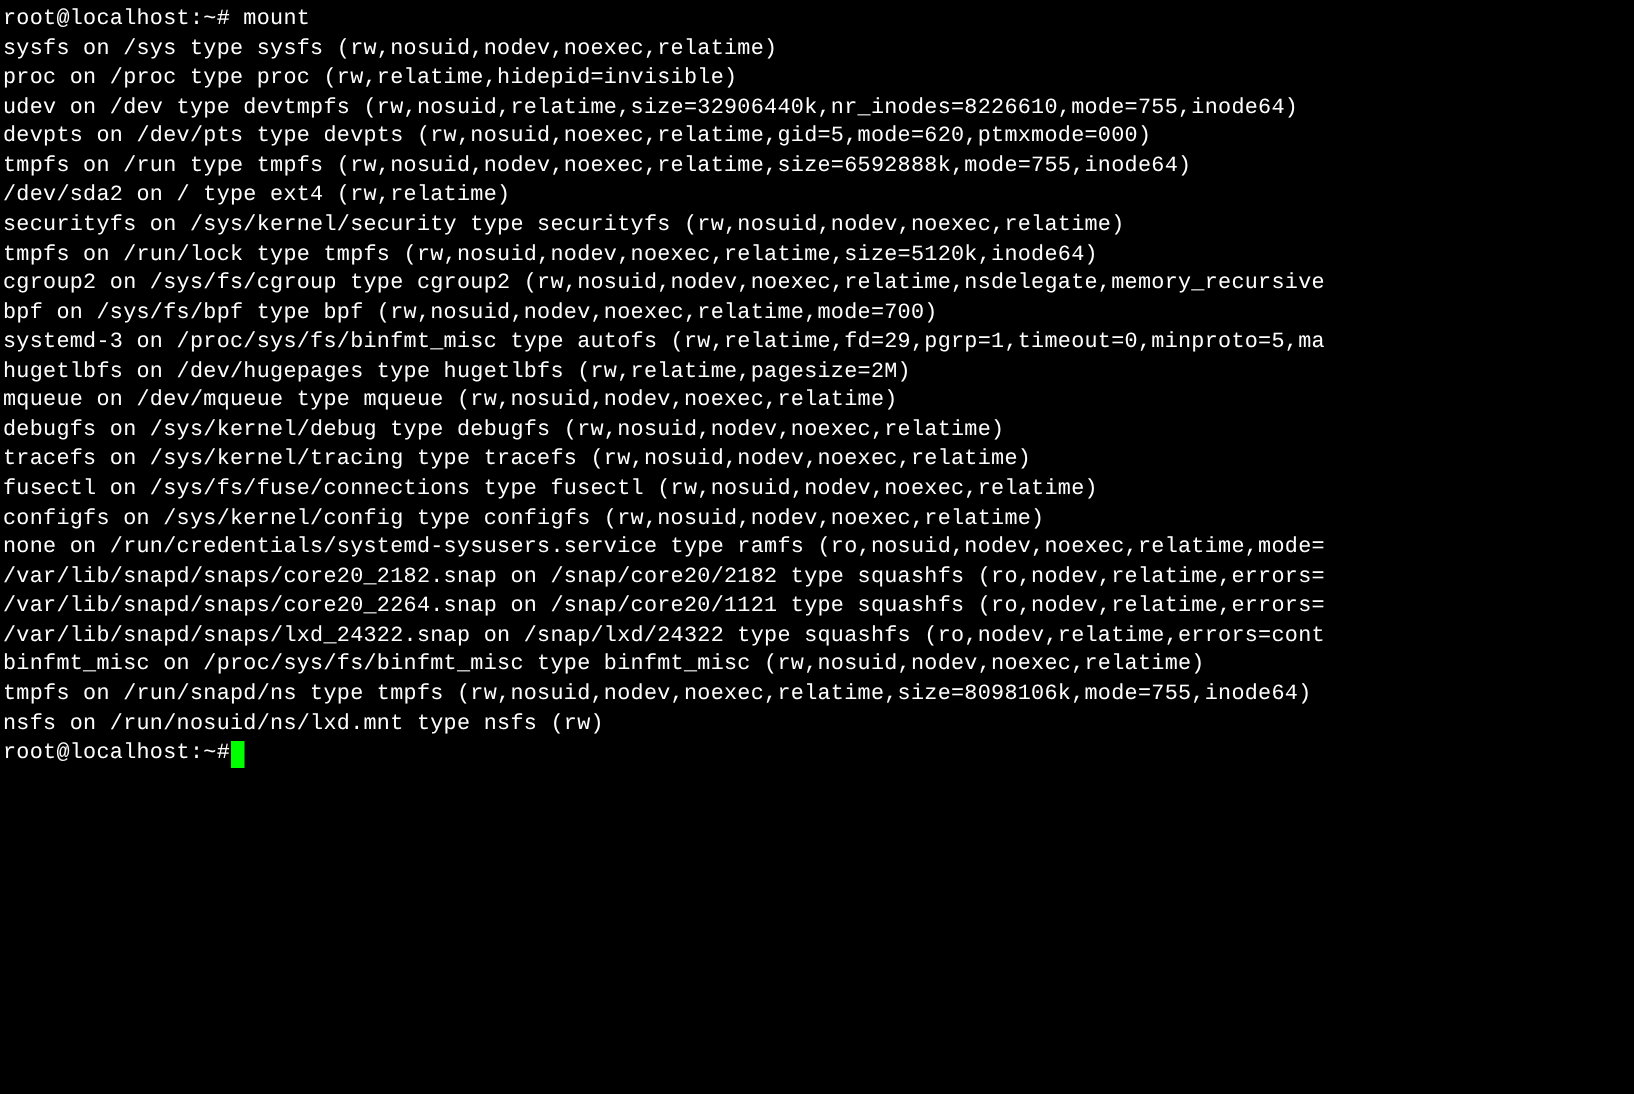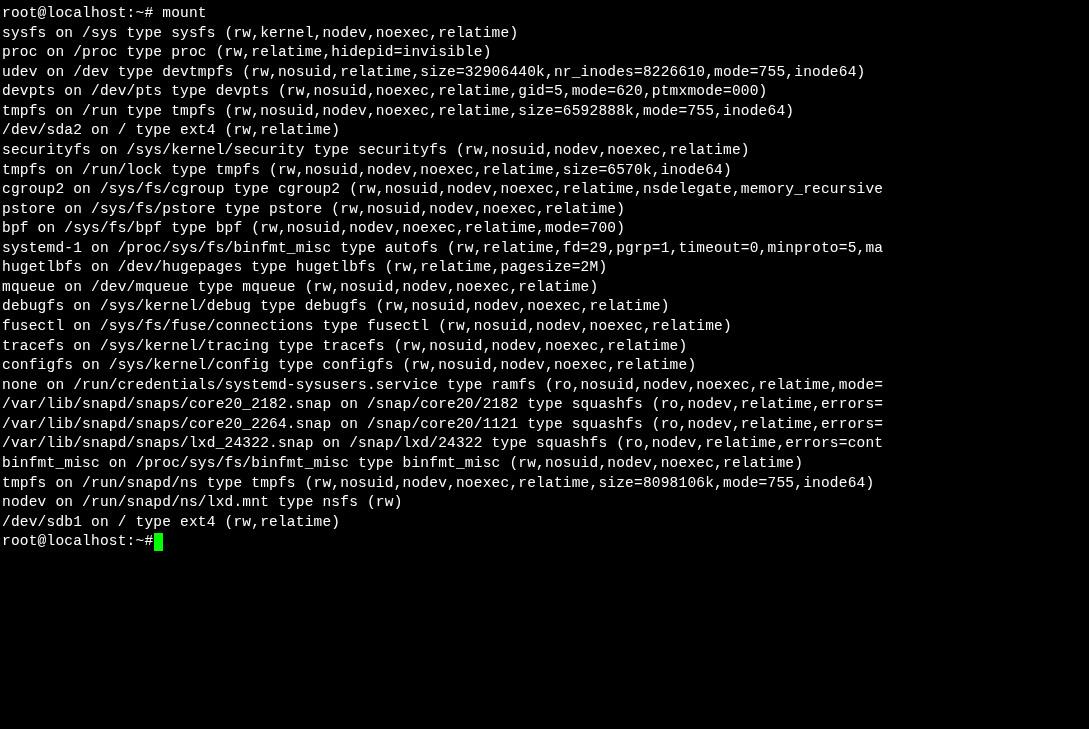--- a/index.html
+++ b/index.html
@@ -34,43 +34,41 @@
     .prompt-line {
       display: flex;
       align-items: center;
     }
   </style>
 </head>
 <body>
 
 <div>
   <div class="terminal-line"><span>root@localhost:~# </span><span>mount</span></div>
-  <div class="terminal-line">sysfs on /sys type sysfs (rw,kernel,nodev,noexec,relatime)</div>
+  <div class="terminal-line">sysfs on /sys type sysfs (rw,nosuid,nodev,noexec,relatime)</div>
   <div class="terminal-line">proc on /proc type proc (rw,relatime,hidepid=invisible)</div>
   <div class="terminal-line">udev on /dev type devtmpfs (rw,nosuid,relatime,size=32906440k,nr_inodes=8226610,mode=755,inode64)</div>
   <div class="terminal-line">devpts on /dev/pts type devpts (rw,nosuid,noexec,relatime,gid=5,mode=620,ptmxmode=000)</div>
   <div class="terminal-line">tmpfs on /run type tmpfs (rw,nosuid,nodev,noexec,relatime,size=6592888k,mode=755,inode64)</div>
   <div class="terminal-line">/dev/sda2 on / type ext4 (rw,relatime)</div>
   <div class="terminal-line">securityfs on /sys/kernel/security type securityfs (rw,nosuid,nodev,noexec,relatime)</div>
-  <div class="terminal-line">tmpfs on /run/lock type tmpfs (rw,nosuid,nodev,noexec,relatime,size=6570k,inode64)</div>
+  <div class="terminal-line">tmpfs on /run/lock type tmpfs (rw,nosuid,nodev,noexec,relatime,size=5120k,inode64)</div>
   <div class="terminal-line">cgroup2 on /sys/fs/cgroup type cgroup2 (rw,nosuid,nodev,noexec,relatime,nsdelegate,memory_recursive</div>
-  <div class="terminal-line">pstore on /sys/fs/pstore type pstore (rw,nosuid,nodev,noexec,relatime)</div>
   <div class="terminal-line">bpf on /sys/fs/bpf type bpf (rw,nosuid,nodev,noexec,relatime,mode=700)</div>
-  <div class="terminal-line">systemd-1 on /proc/sys/fs/binfmt_misc type autofs (rw,relatime,fd=29,pgrp=1,timeout=0,minproto=5,ma</div>
+  <div class="terminal-line">systemd-3 on /proc/sys/fs/binfmt_misc type autofs (rw,relatime,fd=29,pgrp=1,timeout=0,minproto=5,ma</div>
   <div class="terminal-line">hugetlbfs on /dev/hugepages type hugetlbfs (rw,relatime,pagesize=2M)</div>
   <div class="terminal-line">mqueue on /dev/mqueue type mqueue (rw,nosuid,nodev,noexec,relatime)</div>
   <div class="terminal-line">debugfs on /sys/kernel/debug type debugfs (rw,nosuid,nodev,noexec,relatime)</div>
+  <div class="terminal-line">tracefs on /sys/kernel/tracing type tracefs (rw,nosuid,nodev,noexec,relatime)</div>
   <div class="terminal-line">fusectl on /sys/fs/fuse/connections type fusectl (rw,nosuid,nodev,noexec,relatime)</div>
-  <div class="terminal-line">tracefs on /sys/kernel/tracing type tracefs (rw,nosuid,nodev,noexec,relatime)</div>
   <div class="terminal-line">configfs on /sys/kernel/config type configfs (rw,nosuid,nodev,noexec,relatime)</div>
   <div class="terminal-line">none on /run/credentials/systemd-sysusers.service type ramfs (ro,nosuid,nodev,noexec,relatime,mode=</div>
   <div class="terminal-line">/var/lib/snapd/snaps/core20_2182.snap on /snap/core20/2182 type squashfs (ro,nodev,relatime,errors=</div>
   <div class="terminal-line">/var/lib/snapd/snaps/core20_2264.snap on /snap/core20/1121 type squashfs (ro,nodev,relatime,errors=</div>
   <div class="terminal-line">/var/lib/snapd/snaps/lxd_24322.snap on /snap/lxd/24322 type squashfs (ro,nodev,relatime,errors=cont</div>
   <div class="terminal-line">binfmt_misc on /proc/sys/fs/binfmt_misc type binfmt_misc (rw,nosuid,nodev,noexec,relatime)</div>
   <div class="terminal-line">tmpfs on /run/snapd/ns type tmpfs (rw,nosuid,nodev,noexec,relatime,size=8098106k,mode=755,inode64)</div>
-  <div class="terminal-line">nodev on /run/snapd/ns/lxd.mnt type nsfs (rw)</div>
-  <div class="terminal-line">/dev/sdb1 on / type ext4 (rw,relatime)</div>
+  <div class="terminal-line">nsfs on /run/nosuid/ns/lxd.mnt type nsfs (rw)</div>
   <div class="terminal-line prompt-line">
       <span>root@localhost:~# </span>
       <span class="cursor"></span>
     </div>
 </div>
 
 </body></html>

